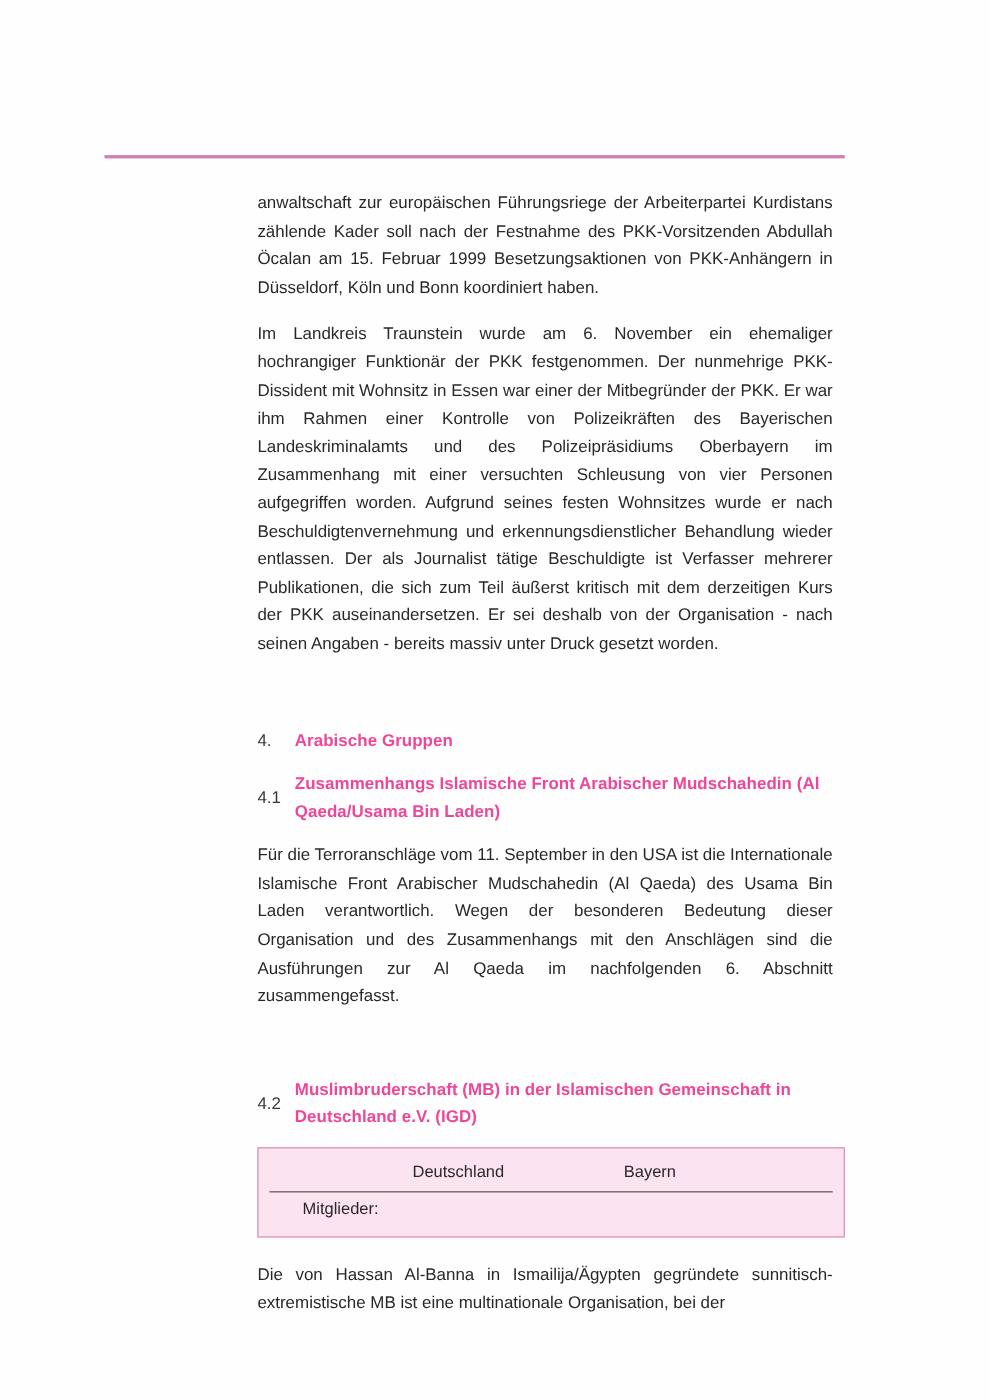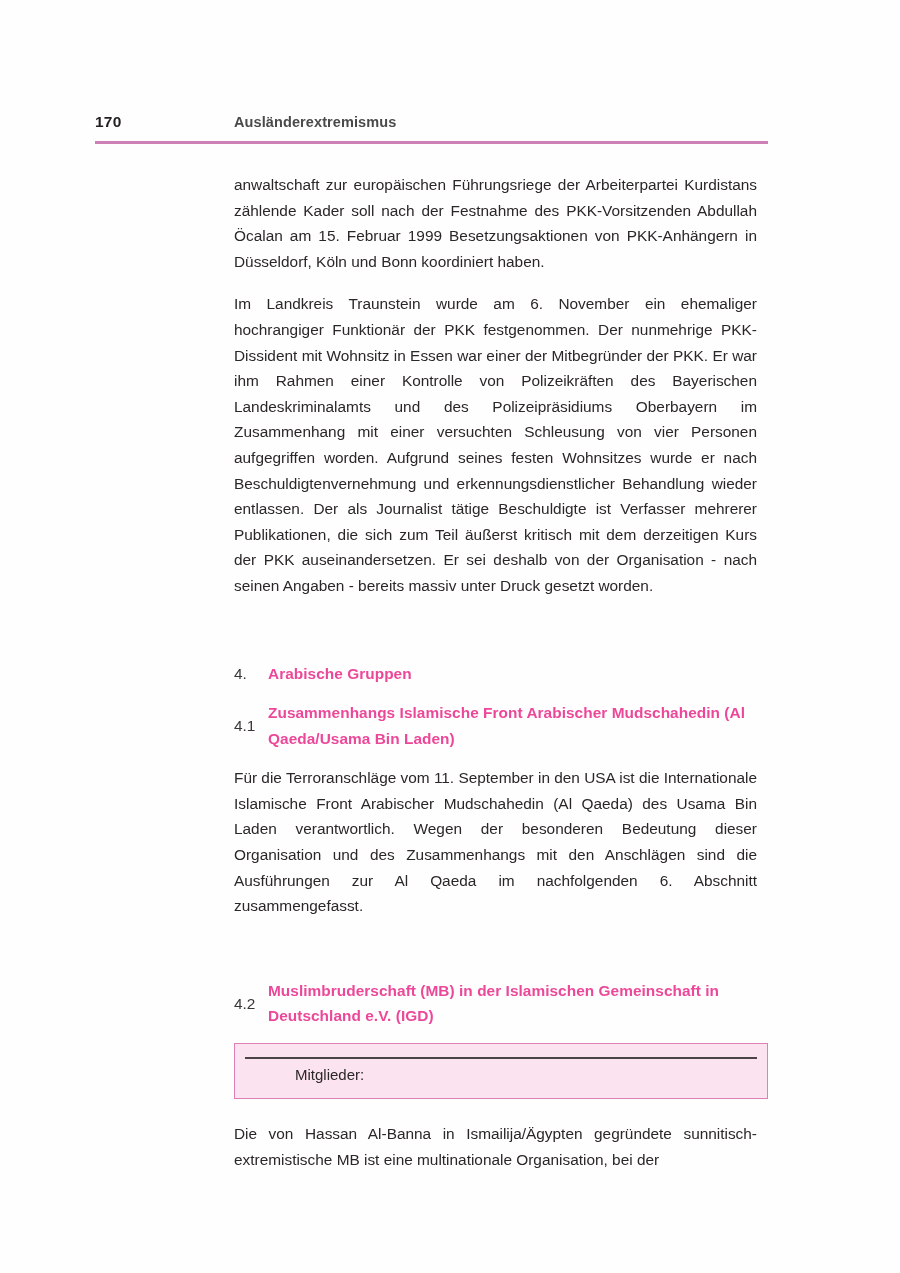--- a/index.html
+++ b/index.html
@@ -109,21 +109,21 @@
     margin: 0 0 0 0;
   }
   .data-box .row {
     display: flex;
     font-size: 15px;
     line-height: 25.5px;
     color: #2b2728;
   }
   .data-box .cell-label {
     flex: 0 0 100px;
-    padding-left: 60px;
+    padding-left: 40px;
     text-align: left;
   }
   .data-box .cell-de {
     flex: 0 0 192px;
   }
   .data-box .cell-by {
     flex: 1 1 auto;
   }
   .data-box .head-row .cell-de,
   .data-box .head-row .cell-by {
@@ -136,24 +136,20 @@
   }
 
   
   .after-table { height: 22px; }
 </style>
 </head>
 <body>
 
 <div class="page">
 
-  <div class="page-header">
-    <div class="folio">170</div>
-    <div class="running-title">Ausländerextremismus</div>
-  </div>
   <div class="header-rule"></div>
 
   <div class="column">
 
     <p class="body-text">anwaltschaft zur europäischen Führungsriege der Arbeiterpartei Kurdistans zählende Kader soll nach der Festnahme des PKK-Vorsitzenden Abdullah Öcalan am 15. Februar 1999 Besetzungsaktionen von PKK-Anhängern in Düsseldorf, Köln und Bonn koordiniert haben.</p>
 
     <p class="body-text">Im Landkreis Traunstein wurde am 6. November ein ehemaliger hochrangiger Funktionär der PKK festgenommen. Der nunmehrige PKK-Dissident mit Wohnsitz in Essen war einer der Mitbegründer der PKK. Er war ihm Rahmen einer Kontrolle von Polizeikräften des Bayerischen Landeskriminalamts und des Polizeipräsidiums Oberbayern im Zusammenhang mit einer versuchten Schleusung von vier Personen aufgegriffen worden. Aufgrund seines festen Wohnsitzes wurde er nach Beschuldigtenvernehmung und erkennungsdienstlicher Behandlung wieder entlassen. Der als Journalist tätige Beschuldigte ist Verfasser mehrerer Publikationen, die sich zum Teil äußerst kritisch mit dem derzeitigen Kurs der PKK auseinandersetzen. Er sei deshalb von der Organisation - nach seinen Angaben - bereits massiv unter Druck gesetzt worden.</p>
 
     <div class="spacer-top-4"></div>
 
@@ -170,20 +166,25 @@
     <p class="body-text">Für die Terroranschläge vom 11. September in den USA ist die Internationale Islamische Front Arabischer Mudschahedin (Al Qaeda) des Usama Bin Laden verantwortlich. Wegen der besonderen Bedeutung dieser Organisation und des Zusammenhangs mit den Anschlägen sind die Ausführungen zur Al Qaeda im nachfolgenden 6. Abschnitt zusammengefasst.</p>
 
     <div class="spacer-before-42"></div>
 
     <div class="heading h-level2">
       <span class="num">4.2</span>
       <span class="title">Muslimbruderschaft (MB) in der Islamischen Gemeinschaft in Deutschland e.V. (IGD)</span>
     </div>
 
     <div class="data-box">
+      <div class="row head-row">
+        <div class="cell-label"></div>
+        <div class="cell-de">Deutschland</div>
+        <div class="cell-by">Bayern</div>
+      </div>
       <div class="hr"></div>
       <div class="row">
         <div class="cell-label">Mitglieder:</div>
       </div>
     </div>
 
     <div class="after-table"></div>
 
     <p class="body-text last">Die von Hassan Al-Banna in Ismailija/Ägypten gegründete sunnitisch-extremistische MB ist eine multinationale Organisation, bei der</p>
 

